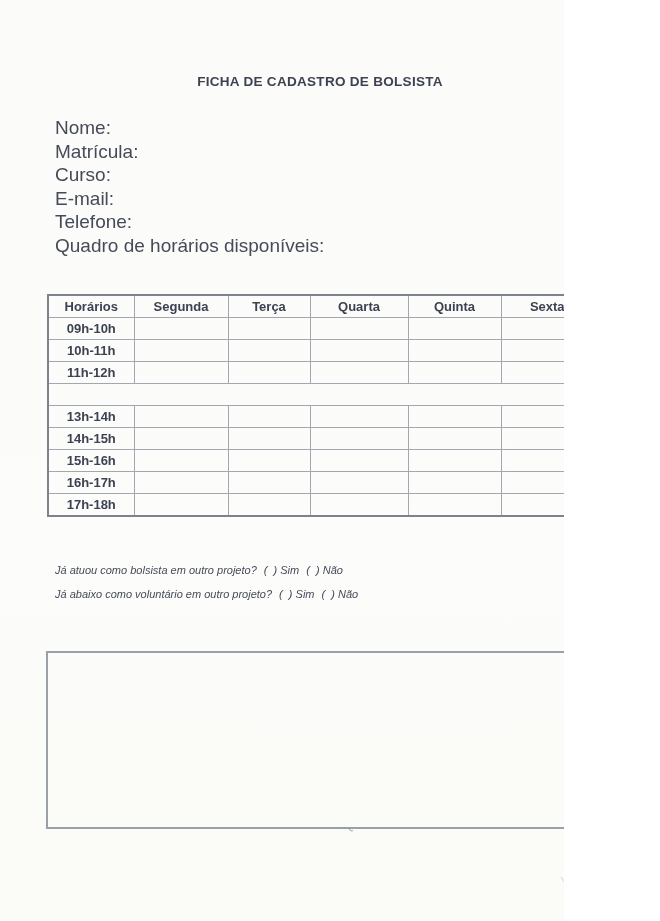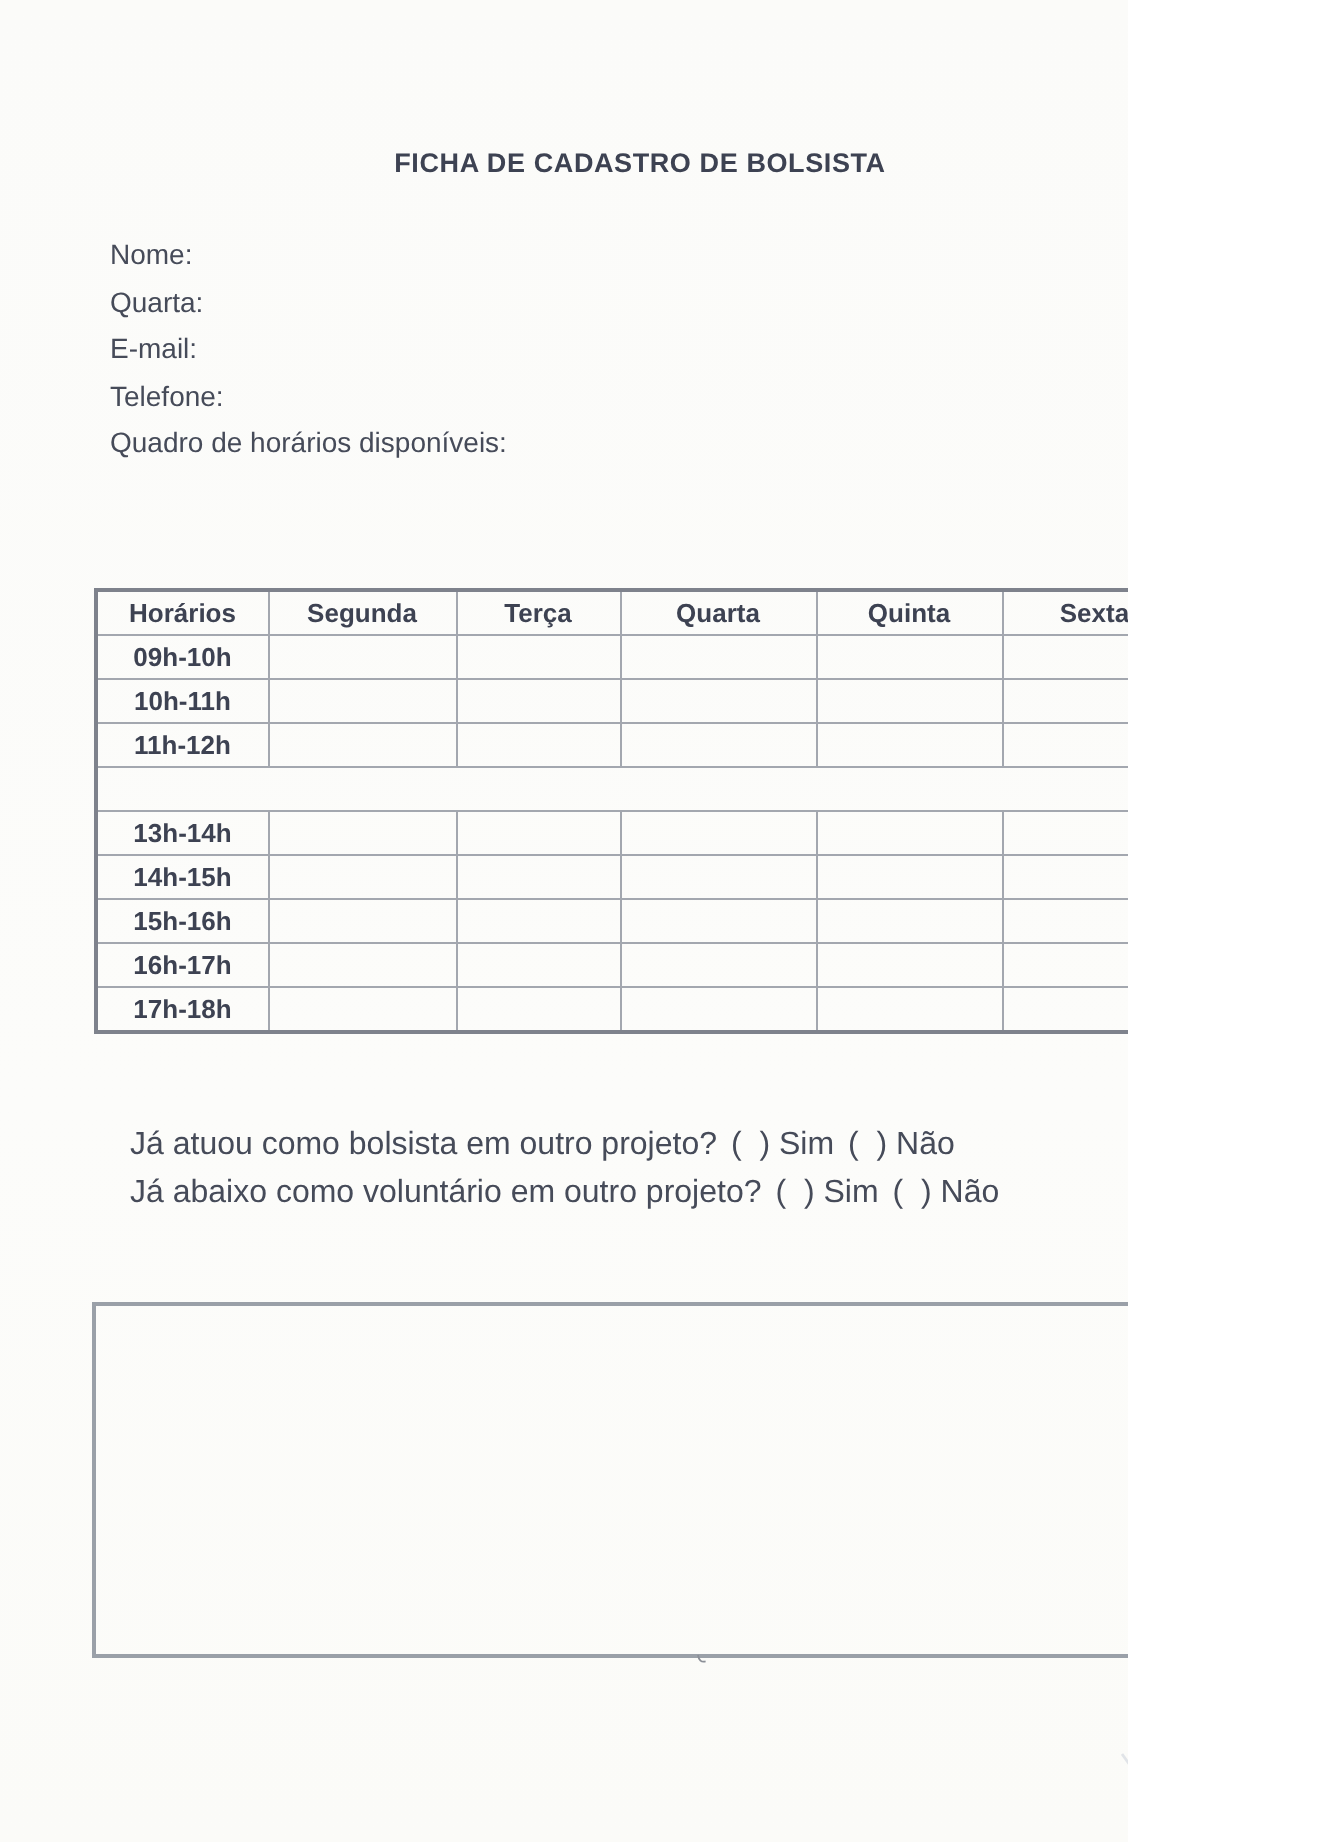--- a/index.html
+++ b/index.html
@@ -12,39 +12,39 @@
     font-family:"Liberation Sans",sans-serif;
     color:#414654;
   }
   .title{
     position:absolute;top:74px;left:47px;width:546px;
     text-align:center;font-size:13.5px;font-weight:bold;
     letter-spacing:0.3px;color:#3d4252;
   }
   .fields{
     position:absolute;top:116px;left:55px;
-    font-size:14px;line-height:23.6px;color:#464b59;
+    font-size:19px;line-height:23.6px;color:#464b59;
   }
   .field-row{white-space:nowrap;}
   .field-value{display:inline-block;min-width:180px;height:12px;}
   .schedule{
     position:absolute;top:294px;left:47px;
   }
   table{
     border-collapse:collapse;table-layout:fixed;width:546px;
     border:2px solid #7e828c;
   }
   th,td{
     border:1px solid #a3a7af;height:21px;padding:0;
     font-size:13px;font-weight:bold;text-align:center;
     color:#3d4252;
   }
   td.gap-cell{border-left:none;border-right:none;}
   .question{
-    position:absolute;left:65px;font-size:16px;color:#464b59;white-space:nowrap;
+    position:absolute;left:55px;font-size:11px;color:#464b59;white-space:nowrap;font-style:italic;
   }
   .question .option{white-space:pre;margin-left:7px;}
   .notes-label{
     position:absolute;top:631px;left:55px;font-size:13px;color:#464b59;
   }
   .notes-box{
     position:absolute;top:651px;left:46px;width:536px;height:174px;
     border:2px solid #9aa0a8;background:transparent;
   }
   .page-number{
@@ -58,21 +58,22 @@
 </style>
 </head>
 <body>
 
 <div class="page">
 
   <div class="title">FICHA DE CADASTRO DE BOLSISTA</div>
 
   <div class="fields">
     <div class="field-row"><span>Nome:</span> <span class="field-value"></span></div>
-    <div class="field-row"><span>Quarta:</span> <span class="field-value"></span></div>
+    <div class="field-row"><span>Matrícula:</span> <span class="field-value"></span></div>
+    <div class="field-row"><span>Curso:</span> <span class="field-value"></span></div>
     <div class="field-row"><span>E-mail:</span> <span class="field-value"></span></div>
     <div class="field-row"><span>Telefone:</span> <span class="field-value"></span></div>
     <div class="field-row"><span>Quadro de horários disponíveis:</span></div>
   </div>
 
   <div class="schedule">
     <table>
       <colgroup>
           <col style="width: 86px;">
           <col style="width: 94px;">

